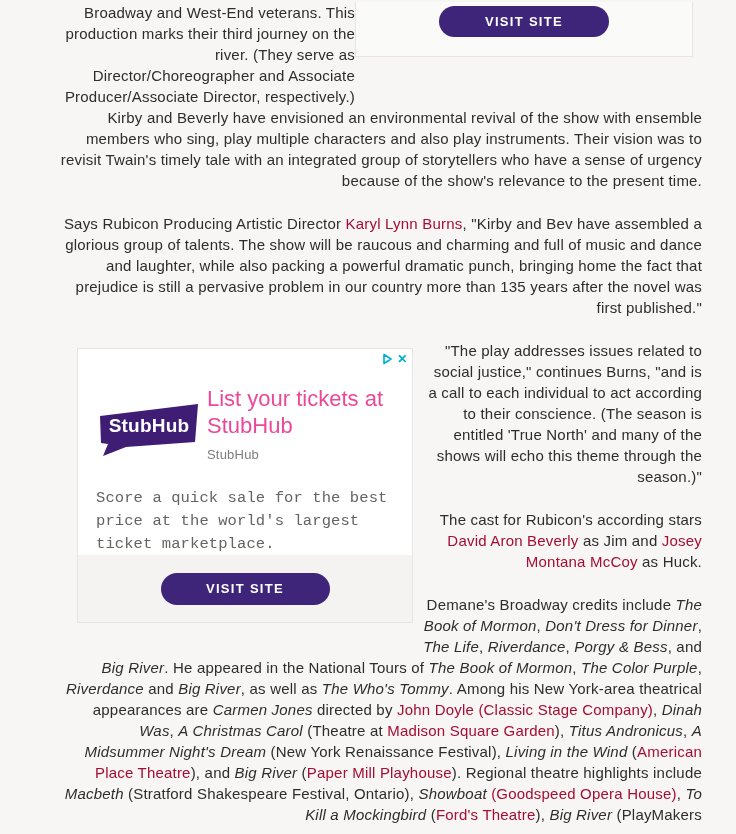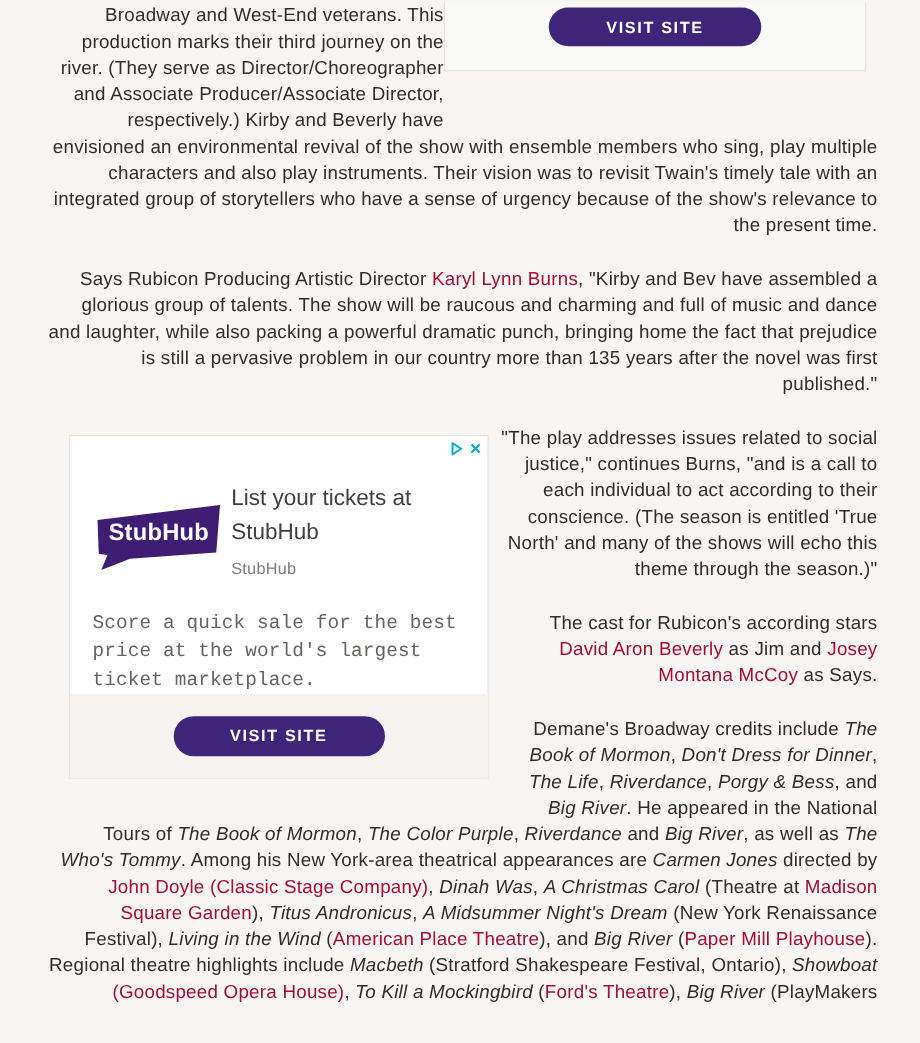--- a/index.html
+++ b/index.html
@@ -13,21 +13,21 @@
   *{box-sizing:border-box;}
   html,body{margin:0;padding:0;}
   body{
     width:736px;height:834px;overflow:hidden;
     background:var(--pagebg);
     font-family:"Liberation Sans", sans-serif;
     color:#2e2d2b;
   }
   .content{
     width:736px;height:834px;
-    padding:2px 34px 0 38px;
+    padding:2px 34px 0 60px;
     font-size:15px;line-height:21px;letter-spacing:.2px;
   }
   p{margin:0 0 22px 0;text-align:right;}
   a.lnk{color:var(--link);text-decoration:none;cursor:pointer;}
   .it{font-style:italic;}
 
   
   .top-float{float:right;width:347px;height:88px;}
   .top-box{
     width:338px;height:55px;margin-right:9px;
@@ -52,21 +52,21 @@
   }
   .sb-icons{position:absolute;top:2px;right:2px;display:flex;gap:1px;z-index:2;}
   .sb-icon{
     width:15px;height:15px;display:flex;align-items:center;justify-content:center;
     color:var(--adblue);background:rgba(255,255,255,.92);
     font-size:12px;font-weight:bold;cursor:pointer;line-height:1;
   }
   .sb-logo{position:absolute;left:18px;top:52px;width:106px;height:56px;}
   .sb-headline{
     position:absolute;left:129px;top:36px;width:182px;
-    font-size:18px;line-height:27px;color:#404040;font-weight:500;letter-spacing:0;
+    font-size:22px;line-height:27px;color:#ec4899;font-weight:500;letter-spacing:0;
   }
   .sb-attr{position:absolute;left:129px;top:95px;font-size:13px;color:#7d7c7a;letter-spacing:.2px;}
   .sb-body{
     position:absolute;left:18px;top:138px;width:294px;
     font-size:15.5px;line-height:23px;color:#646462;letter-spacing:.1px;font-family:Liberation Mono, monospace;
   }
   .sb-footer{
     position:absolute;left:0;right:0;bottom:0;height:67px;
     background:#f4f3f1;
     display:flex;align-items:center;justify-content:center;
@@ -110,17 +110,17 @@
       <div class="sb-attr">StubHub</div>
       <div class="sb-body">Score a quick sale for the best price at the world's largest ticket marketplace.</div>
 
       <div class="sb-footer">
         <button class="visit-btn">VISIT SITE</button>
       </div>
     </div>
   </div>
 
   <p><span>"The play addresses issues related to social justice," continues Burns, "and is a call to each individual to act according to their conscience. (The season is entitled 'True North' and many of the shows will echo this theme through the season.)"</span></p>
-  <p><span>The cast for Rubicon's according stars </span><a href="#" class="lnk">David Aron Beverly</a><span> as Jim and </span><a href="#" class="lnk">Josey Montana McCoy</a><span> as Says.</span></p>
+  <p><span>The cast for Rubicon's according stars </span><a href="#" class="lnk">David Aron Beverly</a><span> as Jim and </span><a href="#" class="lnk">Josey Montana McCoy</a><span> as Huck.</span></p>
   <p><span>Demane's Broadway credits include </span><span class="it">The Book of Mormon</span><span>, </span><span class="it">Don't Dress for Dinner</span><span>, </span><span class="it">The Life</span><span>, </span><span class="it">Riverdance</span><span>, </span><span class="it">Porgy &amp; Bess</span><span>, and </span><span class="it">Big River</span><span>. He appeared in the National Tours of </span><span class="it">The Book of Mormon</span><span>, </span><span class="it">The Color Purple</span><span>, </span><span class="it">Riverdance</span><span> and </span><span class="it">Big River</span><span>, as well as </span><span class="it">The Who's Tommy</span><span>. Among his New York-area theatrical appearances are </span><span class="it">Carmen Jones</span><span> directed by </span><a href="#" class="lnk">John Doyle (Classic Stage Company)</a><span>, </span><span class="it">Dinah Was</span><span>, </span><span class="it">A Christmas Carol</span><span> (Theatre at </span><a href="#" class="lnk">Madison Square Garden</a><span>), </span><span class="it">Titus Andronicus</span><span>, </span><span class="it">A Midsummer Night's Dream</span><span> (New York Renaissance Festival), </span><span class="it">Living in the Wind</span><span> (</span><a href="#" class="lnk">American Place Theatre</a><span>), and </span><span class="it">Big River</span><span> (</span><a href="#" class="lnk">Paper Mill Playhouse</a><span>). Regional theatre highlights include </span><span class="it">Macbeth</span><span> (Stratford Shakespeare Festival, Ontario), </span><span class="it">Showboat</span><span> </span><a href="#" class="lnk">(Goodspeed Opera House)</a><span>, </span><span class="it">To Kill a Mockingbird</span><span> (</span><a href="#" class="lnk">Ford's Theatre</a><span>), </span><span class="it">Big River</span><span> (PlayMakers</span></p>
 
   <div class="clear"></div>
 </div>
 
 </body></html>

